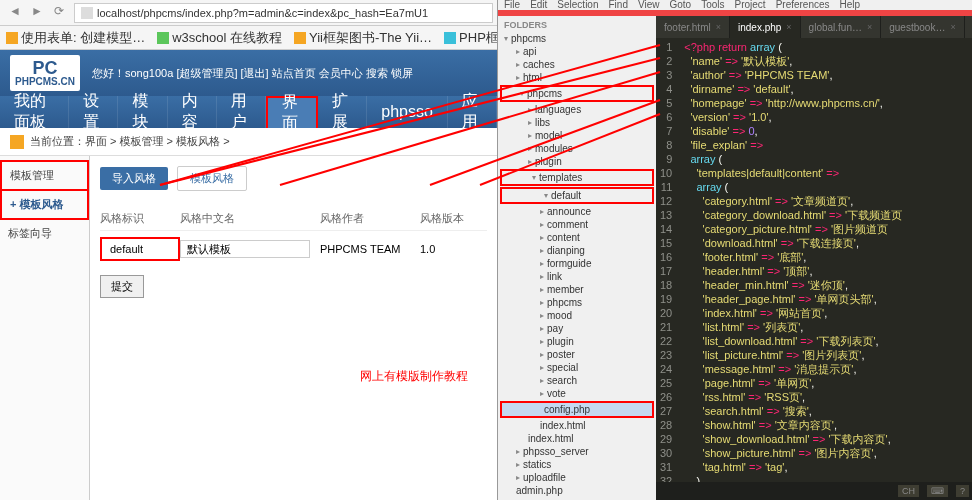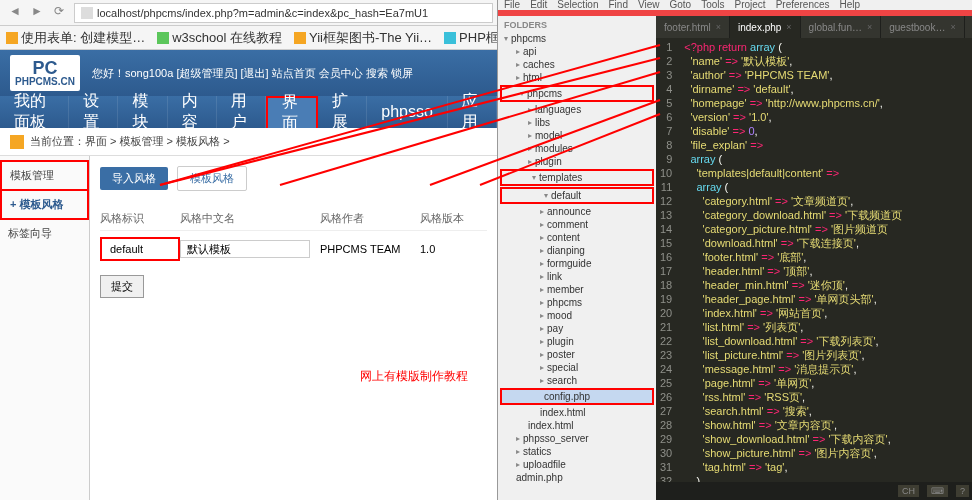--- a/index.html
+++ b/index.html
@@ -175,20 +175,21 @@
             <div class="tree-item d3">formguide</div>
             <div class="tree-item d3">link</div>
             <div class="tree-item d3">member</div>
             <div class="tree-item d3">phpcms</div>
             <div class="tree-item d3">mood</div>
             <div class="tree-item d3">pay</div>
             <div class="tree-item d3">plugin</div>
             <div class="tree-item d3">poster</div>
             <div class="tree-item d3">special</div>
             <div class="tree-item d3">search</div>
+            <div class="tree-item d3">vote</div>
             <div class="tree-item d3 file hl sel">config.php</div>
             <div class="tree-item d3 file">index.html</div>
             <div class="tree-item d2 file">index.html</div>
             <div class="tree-item d1">phpsso_server</div>
             <div class="tree-item d1">statics</div>
             <div class="tree-item d1">uploadfile</div>
             <div class="tree-item d1 file">admin.php</div>
           </div>
       </div>
       <div class="code-area">

